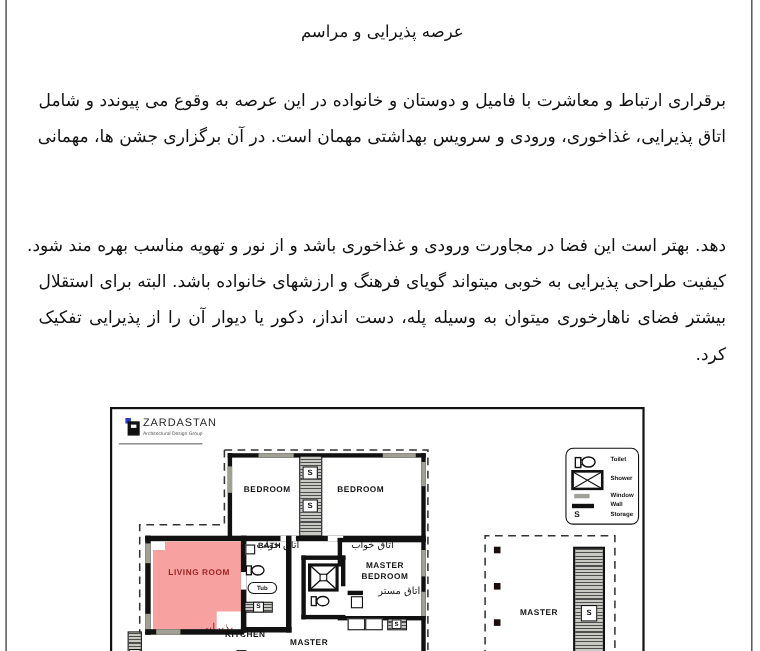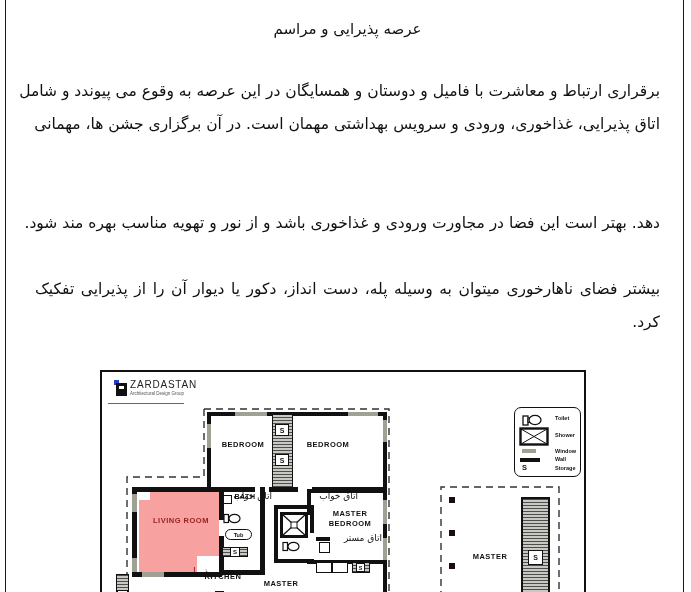--- a/index.html
+++ b/index.html
@@ -48,23 +48,24 @@
 </style>
 </head>
 <body>
 
 <div id="page">
 
   <div class="pageborder" style="left:5px;"></div>
   <div class="pageborder" style="left:683px;"></div>
 
   <div id="doc-title">عرصه پذیرایی و مراسم</div>
-  <div class="docline" style="top:82px;">برقراری ارتباط و معاشرت با فامیل و دوستان و همسایگان در این عرصه به وقوع می پیوندد و شامل</div>
+  <div class="docline" style="top:82px;">برقراری ارتباط و معاشرت با فامیل و دوستان و خانواده در این عرصه به وقوع می پیوندد و شامل</div>
   <div class="docline" style="top:115px;">اتاق پذیرایی، غذاخوری، ورودی و سرویس بهداشتی مهمان است. در آن برگزاری جشن ها، مهمانی</div>
   <div class="docline" style="top:214px;">دهد. بهتر است این فضا در مجاورت ورودی و غذاخوری باشد و از نور و تهویه مناسب بهره مند شود.</div>
+  <div class="docline" style="top:247px;">کیفیت طراحی پذیرایی به خوبی میتواند گویای فرهنگ و ارزشهای خانواده باشد. البته برای استقلال</div>
   <div class="docline" style="top:280px;">بیشتر فضای ناهارخوری میتوان به وسیله پله، دست انداز، دکور یا دیوار آن را از پذیرایی تفکیک</div>
   <div class="docline last" style="top:313px;">کرد.</div>
 
   <div id="plan">
 
     <div class="abs" style="left:12px;top:8px;width:14px;height:17px;">
       <div class="abs" style="left:0;top:0;width:5px;height:5px;background:#2a3bd0;"></div>
       <div class="abs" style="left:2px;top:3px;width:11px;height:13px;background:#111;"></div>
       <div class="abs" style="left:5px;top:6px;width:5px;height:3px;background:#fff;"></div>
     </div>

